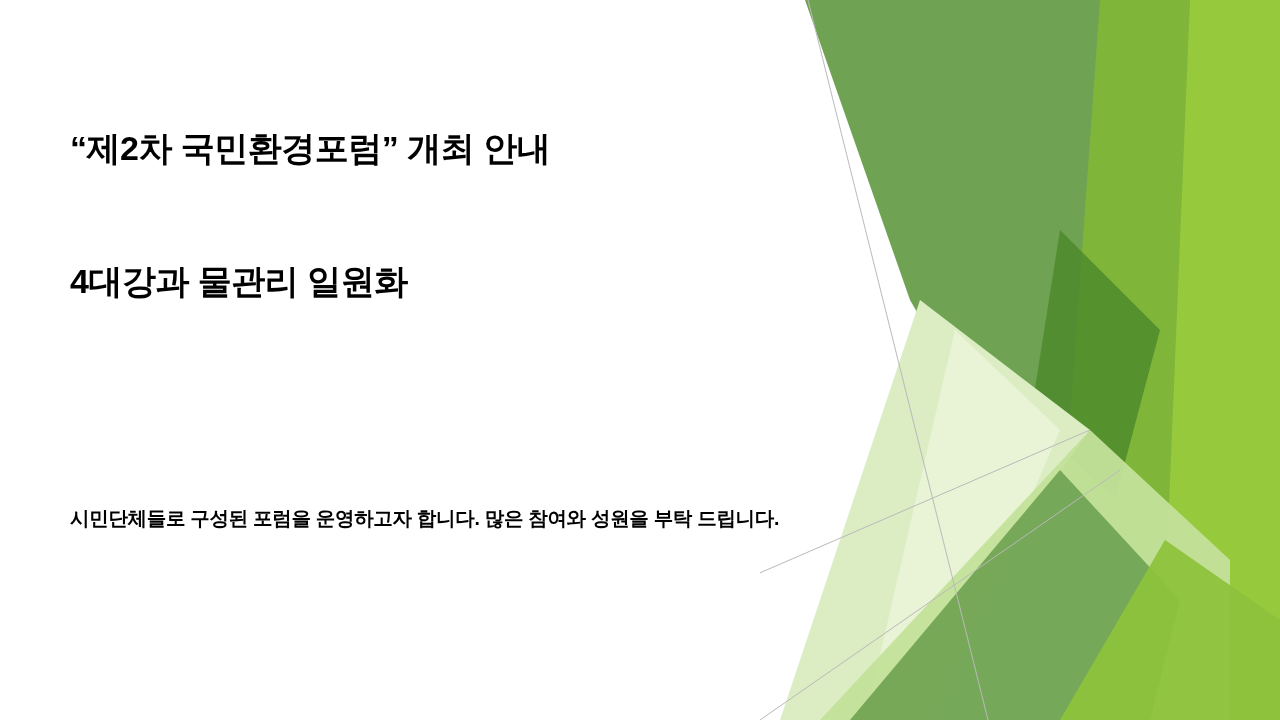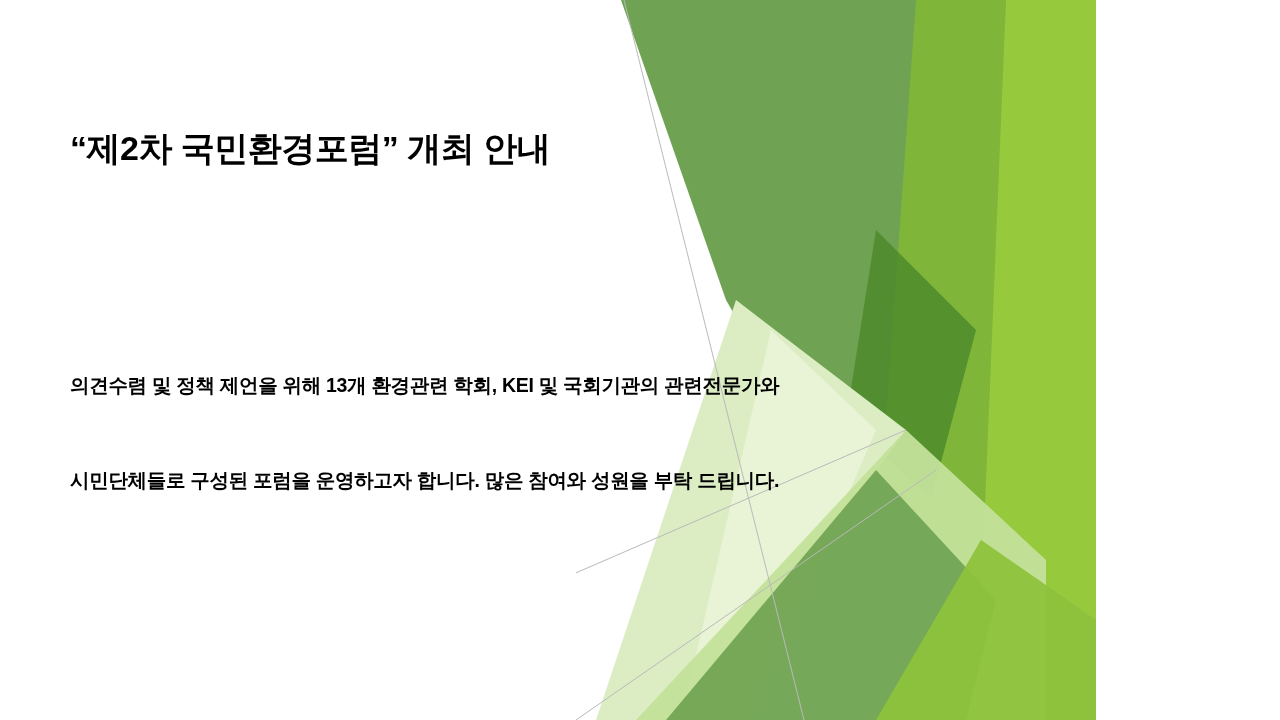--- a/index.html
+++ b/index.html
@@ -11,21 +11,21 @@
     width: 1280px;
     height: 720px;
     overflow: hidden;
     font-family: "Liberation Sans", "DejaVu Sans", sans-serif;
     color: #000000;
     position: relative;
   }
 
   #slide {
     position: relative;
-    width: 1096px;
+    width: 1280px;
     height: 720px;
     background: #ffffff;
     overflow: hidden;
   }
 
   
   #facet-graphic {
     position: absolute;
     top: 0;
     right: 0;
@@ -97,21 +97,21 @@
       <line x1="48" y1="0" x2="228" y2="720" stroke="#b9b9b9" stroke-width="1" fill="none"></line>
       <line x1="0" y1="720" x2="360" y2="470" stroke="#b9b9b9" stroke-width="1" fill="none"></line>
       <line x1="-340" y1="720" x2="330" y2="430" stroke="#b9b9b9" stroke-width="1" fill="none"></line>
     </svg>
   </div>
 
   <div id="content">
 
     <div class="title-block">
       <span class="title-line-1">“제2차 국민환경포럼” 개최 안내</span>
+      <span class="title-line-2">4대강과 물관리 일원화</span>
     </div>
 
     <div class="intro-block">
-      <span class="intro-line">의견수렴 및 정책 제언을 위해 13개 환경관련 학회, KEI 및 국회기관의 관련전문가와</span>
       <span class="intro-line">시민단체들로 구성된 포럼을 운영하고자 합니다. 많은 참여와 성원을 부탁 드립니다.</span>
     </div>
 
   </div>
 </div>
 
 </body></html>

